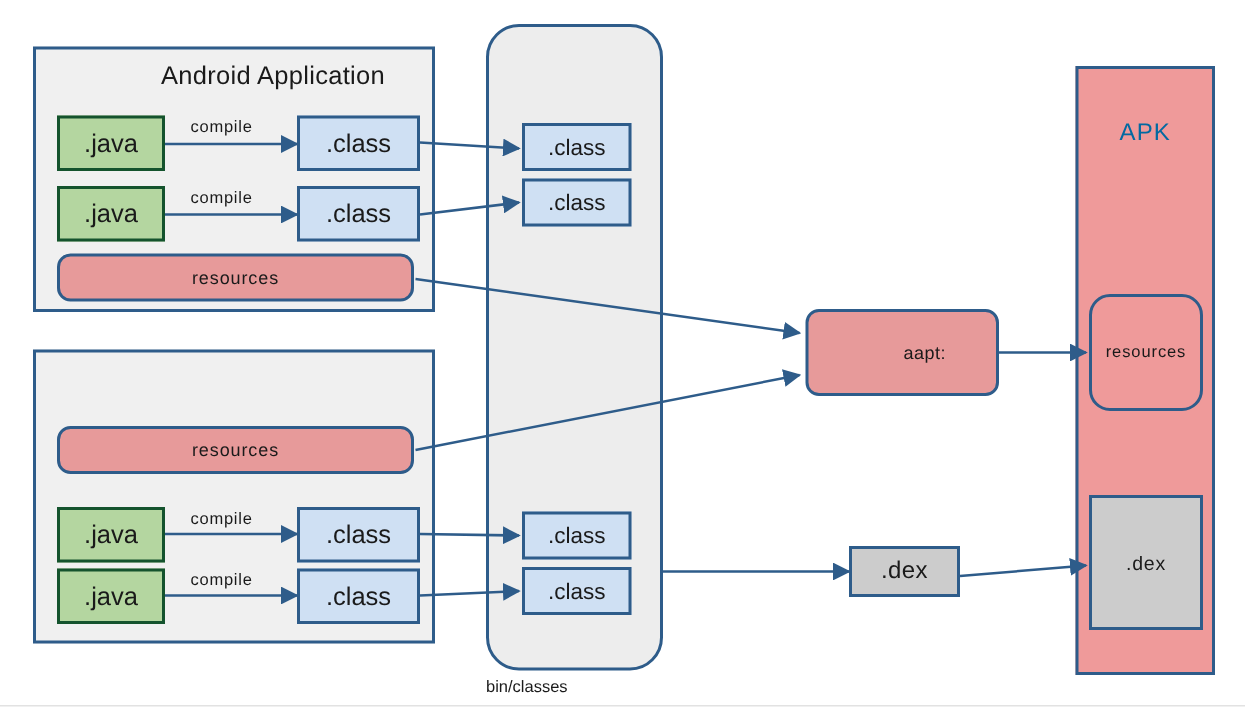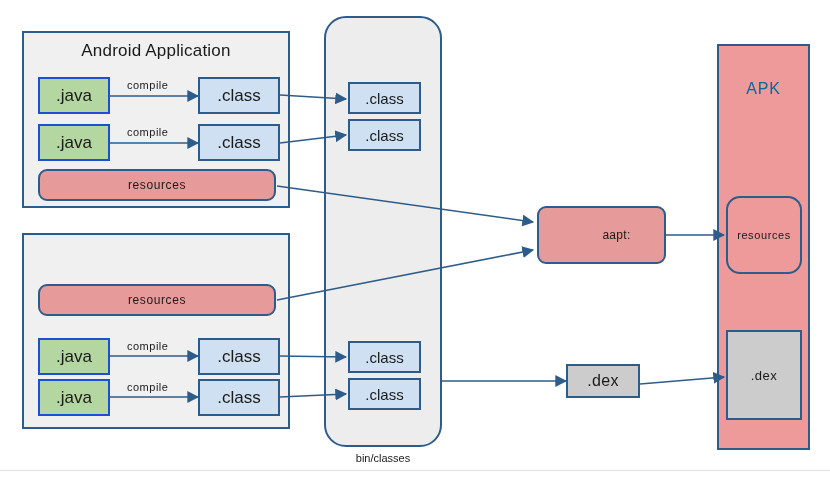--- a/index.html
+++ b/index.html
@@ -57,26 +57,26 @@
     border: 2px solid #2e5c8a;
     border-radius: 22px;
     z-index: 0;
   }
   .caption {
     position: absolute;
     z-index: 3;
     font-size: 11px;
     color: #1a1a1a;
     white-space: nowrap;
-    text-align: center;
+    text-align: left;
   }
   
   .java-node {
     background: #b4d6a0;
-    border: 2px solid #1d4ed8;
+    border: 2px solid #14532d;
     font-size: 17px;
   }
   .class-node {
     background: #cfe0f3;
     border: 2px solid #2e5c8a;
     font-size: 17px;
   }
   .class-node-sm {
     background: #cfe0f3;
     border: 2px solid #2e5c8a;
@@ -183,21 +183,21 @@
 
       <path d="M 442 381 L 566 381"></path>
 
       <path d="M 666 235 L 724 235"></path>
 
       <path d="M 640 384 L 724 377"></path>
     </g>
   </svg>
 
   <div class="node group-box" style="left:22px; top:31px; width:268px; height:177px;"></div>
-  <div class="group-title" style="left:22px; top:41px; width:268px; text-align:center;">Android Application</div>
+  <div class="group-title" style="left:22px; top:41px; width:268px; text-align:center;padding-left:26px;">Android Application</div>
 
   <div class="node java-node" style="left:38px; top:77px; width:72px; height:37px;">
     <span>.<span>java</span></span>
   </div>
   <div class="node java-node" style="left:38px; top:124px; width:72px; height:37px;">
     <span>.<span>java</span></span>
   </div>
   <div class="node class-node" style="left:198px; top:77px; width:82px; height:37px;">
     <span>.<span>class</span></span>
   </div>

